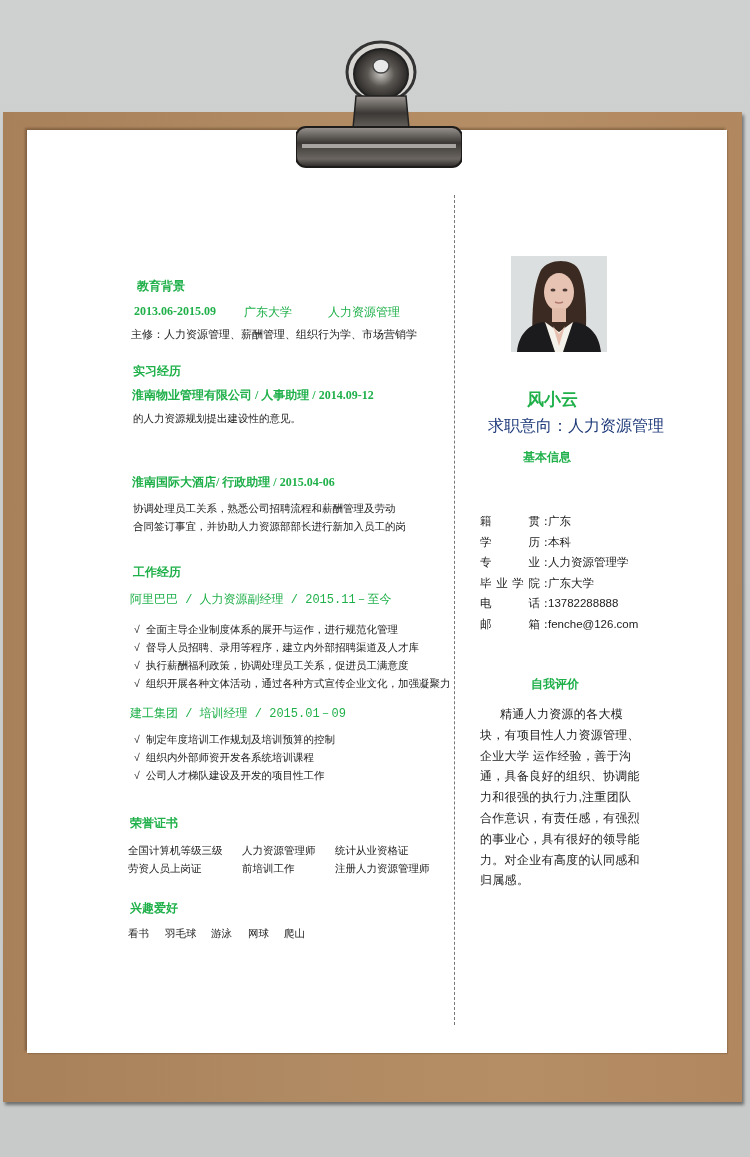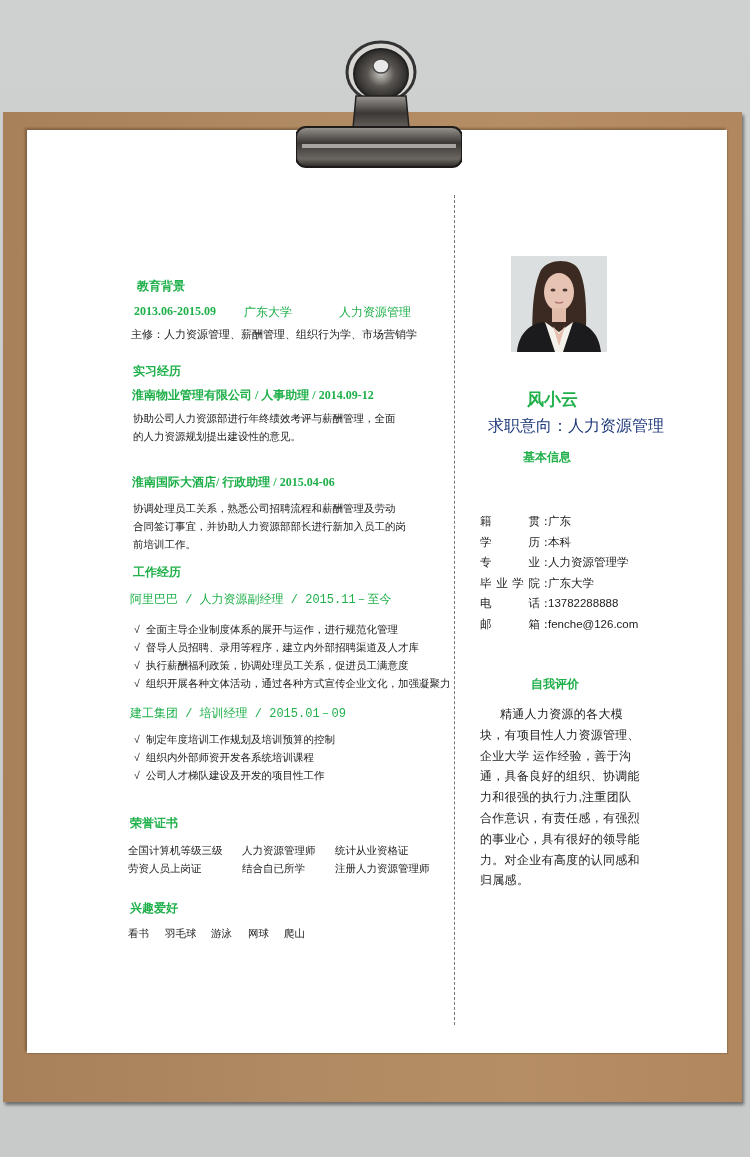--- a/index.html
+++ b/index.html
@@ -69,34 +69,32 @@
   <path d="M60 72 L110 72 L114 115 L56 115 Z" fill="url(#mg)" stroke="#222" stroke-width="1.5"></path>
   <rect x="0" y="103" width="166" height="40" rx="10" fill="url(#mg)" stroke="#1e1c1b" stroke-width="2"></rect>
   <rect x="6" y="120" width="154" height="4" fill="#d3d0cc" opacity="0.7"></rect>
 </svg>
 
 <div class="divider"></div>
 
 <div class="sec-title" style="left:137px; top:278px;">教育背景</div>
 <div class="sub-head" style="left:134px; top:304px;">2013.06-2015.09</div>
 <div class="sub-head" style="left:244px; top:304px; font-weight:normal;">广东大学</div>
-<div class="sub-head" style="left:328px; top:304px; font-weight:normal;margin-left:11px;">人力资源管理</div>
+<div class="sub-head" style="left:328px; top:304px; font-weight:normal;">人力资源管理</div>
 <div class="body-text" style="left:131px; top:325px; font-size:11px; white-space:nowrap;">主修：人力资源管理、薪酬管理、组织行为学、市场营销学</div>
 
 <div class="sec-title" style="left:133px; top:363px;">实习经历</div>
 <div class="sub-head" style="left:132px; top:387px;">淮南物业管理有限公司 / 人事助理 / 2014.09-12</div>
 <div class="body-text" style="left:133px; top:409px;">
-  <div>协助公司人力资源部进行年终绩效考评与薪酬管理，全面</div>
   <div>的人力资源规划提出建设性的意见。</div>
 </div>
 <div class="sub-head" style="left:132px; top:474px;">淮南国际大酒店/ 行政助理 / 2015.04-06</div>
 <div class="body-text" style="left:133px; top:499px;">
   <div>协调处理员工关系，熟悉公司招聘流程和薪酬管理及劳动</div>
   <div>合同签订事宜，并协助人力资源部部长进行新加入员工的岗</div>
-  <div>前培训工作。</div>
 </div>
 
 <div class="sec-title" style="left:133px; top:564px;">工作经历</div>
 <div class="mono-head" style="left:130px; top:591px;text-align:center;">阿里巴巴 / 人力资源副经理 / 2015.11－至今</div>
 <ul class="checks" style="left:128px; top:614px;">
   <li><span class="ck">√</span><span>全面主导企业制度体系的展开与运作，进行规范化管理</span></li>
   <li><span class="ck">√</span><span>督导人员招聘、录用等程序，建立内外部招聘渠道及人才库</span></li>
   <li><span class="ck">√</span><span>执行薪酬福利政策，协调处理员工关系，促进员工满意度</span></li>
   <li><span class="ck">√</span><span>组织开展各种文体活动，通过各种方式宣传企业文化，加强凝聚力</span></li>
 </ul>
@@ -109,21 +107,21 @@
 
 <div class="sec-title" style="left:130px; top:815px;">荣誉证书</div>
 <div class="body-text" style="left:128px; top:841px; line-height:18px;">
   <div class="row">
       <span class="cell" style="width:114px;">全国计算机等级三级</span>
       <span class="cell" style="width:93px;">人力资源管理师</span>
       <span class="cell">统计从业资格证</span>
     </div>
   <div class="row">
       <span class="cell" style="width:114px;">劳资人员上岗证</span>
-      <span class="cell" style="width:93px;">结合自已所学</span>
+      <span class="cell" style="width:93px;">前培训工作</span>
       <span class="cell">注册人力资源管理师</span>
     </div>
 </div>
 
 <div class="sec-title" style="left:130px; top:900px;">兴趣爱好</div>
 <div class="body-text" style="left:128px; top:924px;">
   <div class="row">
     <span class="cell" style="width:37px;">看书</span>
     <span class="cell" style="width:46px;">羽毛球</span>
     <span class="cell" style="width:37px;">游泳</span>

